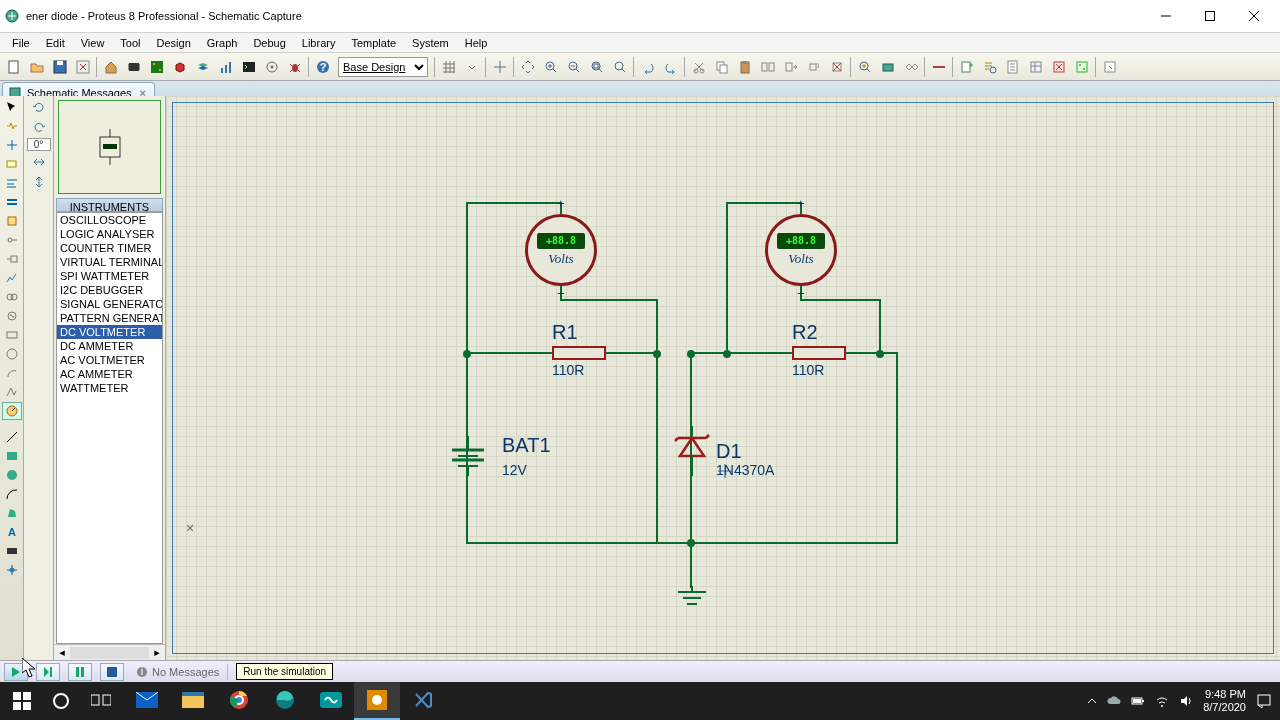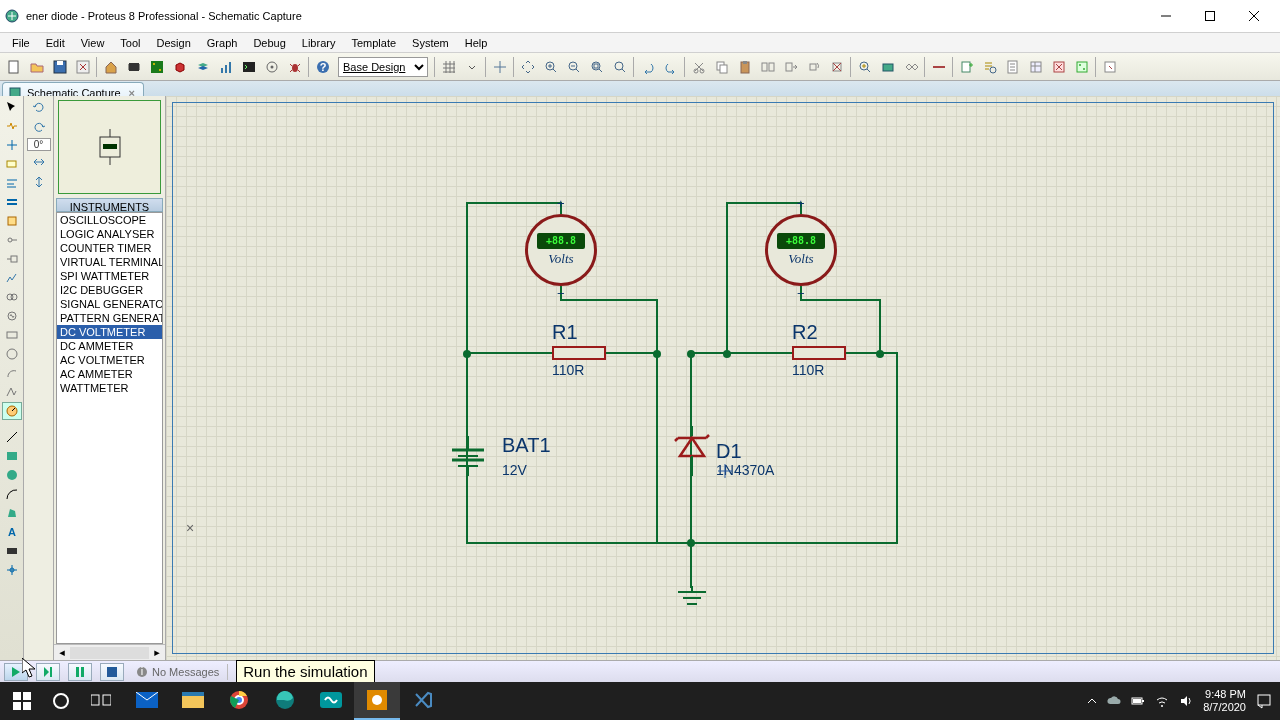--- a/index.html
+++ b/index.html
@@ -64,21 +64,21 @@
 
 .meter{position:absolute;width:72px;height:72px;border:3px solid #8a1a1a;border-radius:50%;background:#e8e8da;display:flex;flex-direction:column;align-items:center;justify-content:center;gap:2px;}
 .meter .lcd{width:48px;height:16px;background:#0a4a0a;color:#3cff3c;font:bold 10px/16px monospace;text-align:center;border-radius:2px;}
 .meter .lbl{font:italic 13px Georgia;color:#0a356b;}
 
 
 .simbar { position:absolute; left:0; right:0; bottom:38px; height:22px; background:linear-gradient(#eef,#dde); border-top:1px solid #aaa; display:flex; align-items:center; gap:8px; padding:0 4px;}
 .simbtn{width:24px;height:18px;border:1px solid #9ab;background:linear-gradient(#f7faff,#dbe8f2);display:flex;align-items:center;justify-content:center;}
 .simbtn.sel{background:linear-gradient(#e7f2ff,#bcd6ec);}
 .statusmsg{color:#666;margin-left:4px;display:flex;align-items:center;gap:4px;}
-.tooltip{background:#ffffe1;border:1px solid #000;padding:2px 6px;font-size:15px;}
+.tooltip{background:#ffffe1;border:1px solid #000;padding:2px 6px;font-size:10px;}
 
 
 .taskbar{position:absolute;left:0;right:0;bottom:0;height:38px;background:#1f1f1f;display:flex;align-items:center;}
 .tb-start{width:44px;height:38px;display:flex;align-items:center;justify-content:center;}
 .tb-search{flex:0 0 300px;height:32px;background:#2b2b2b;border:none;color:#ccc;padding:0 8px 0 32px;margin-left:0;border-left:1px solid #444;}
 .searchwrap{position:relative;display:flex;align-items:center;color:#ccc;}
 .searchwrap .sicon{position:absolute;left:8px;}
 .tb-icons{display:flex;align-items:center;gap:0;}
 .tb-ico{width:46px;height:38px;display:flex;align-items:center;justify-content:center;border-bottom:2px solid transparent;}
 .tb-ico.active{background:#3a3a3a;border-bottom:2px solid #76b9ed;}
@@ -389,21 +389,21 @@
         <path d="M6 6l3 3" stroke="#a44"></path>
       </svg>
     </div>
 </div>
 
 <div class="doctabs">
   <div class="doctab">
     <svg width="12" height="12">
         <rect x="1" y="1" width="10" height="10" fill="#4a8" stroke="#256"></rect>
       </svg>
-    <span>Schematic Capture</span>
+    <span>Schematic Messages</span>
     <span class="x">×</span>
   </div>
 </div>
 
 <div class="main">
 
   <div class="lefttools">
     <div class="lt-btn">
         <svg width="12" height="12">
           <path d="M1 1l3 9 2-3 3-2z" fill="#000"></path>

